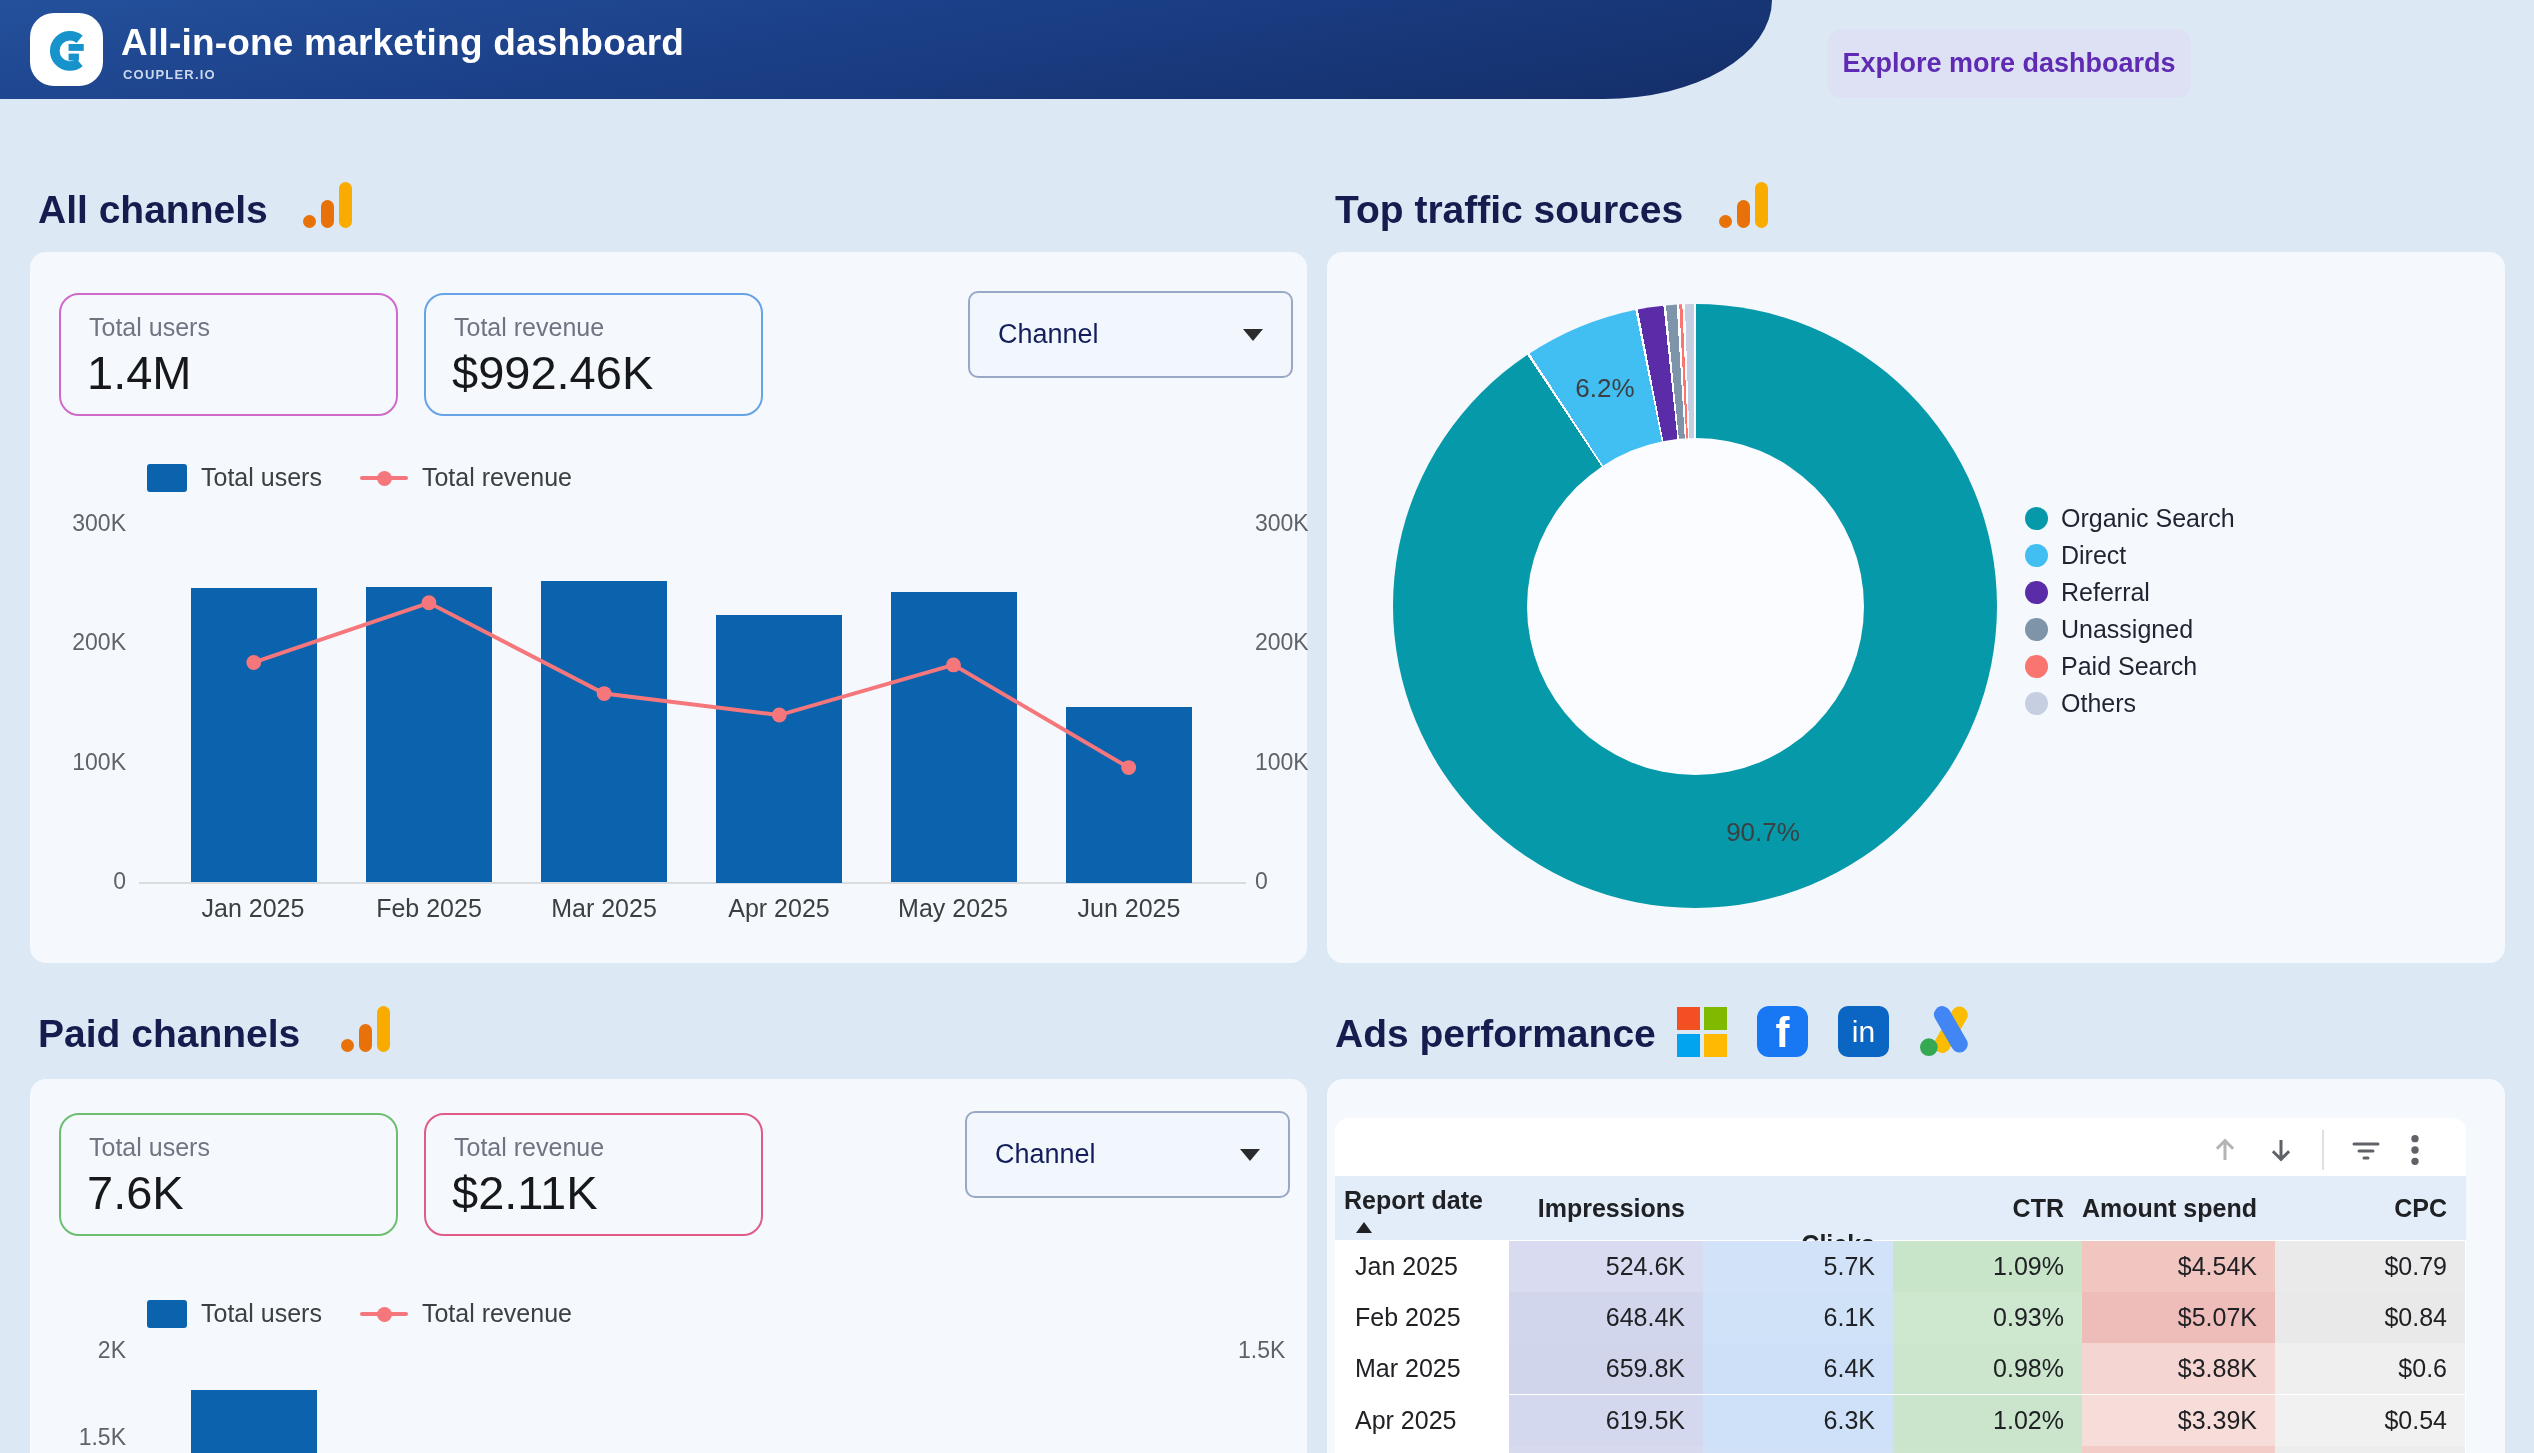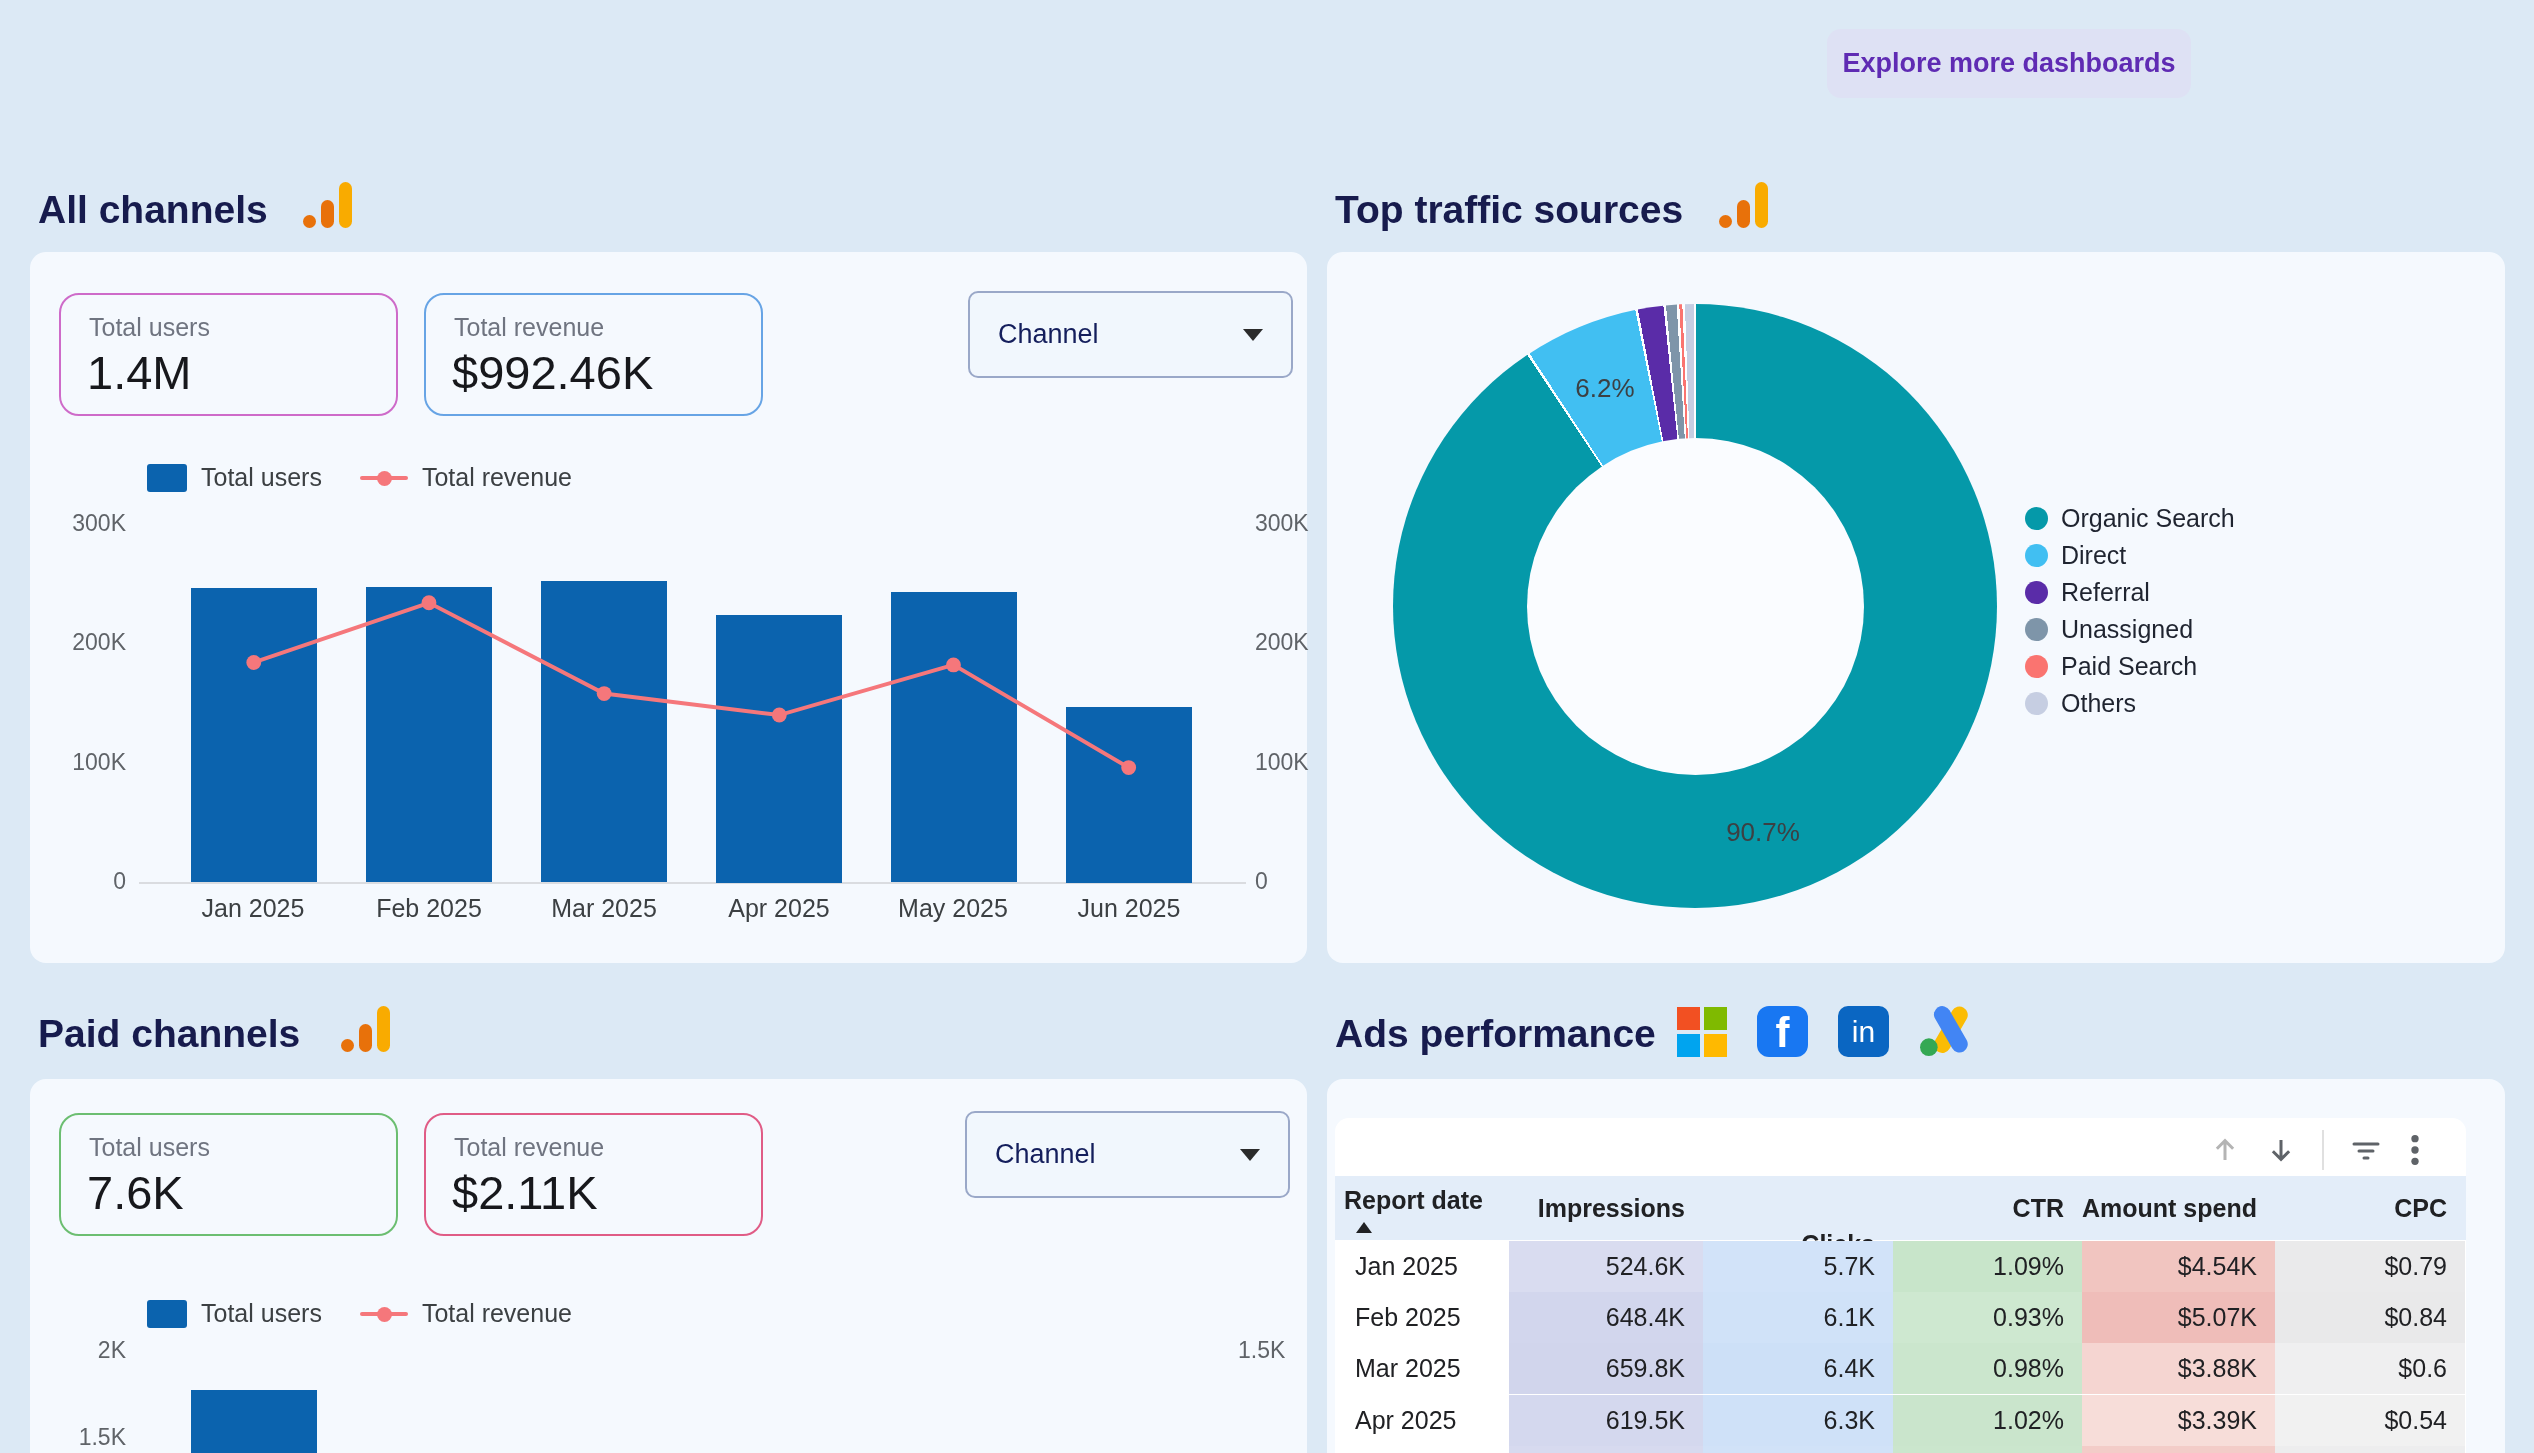--- a/index.html
+++ b/index.html
@@ -72,20 +72,31 @@
   .th-cell { font-weight:bold; }
   .num { justify-content:flex-end; padding-right:18px; }
   .date-col { padding-left:20px; }
   .sort-tri { width:0; height:0; border-left:8px solid transparent; border-right:8px solid transparent; border-bottom:11px solid #202124; }
 </style>
 </head>
 <body>
 
 <div id="page">
 
+  <div class="app-header">
+    <div class="logo-box">
+      <svg width="51" height="51" viewBox="0 0 74 74">
+        <path d="M 56 22 A 22 22 0 1 0 56 56" fill="none" stroke="#1793CC" stroke-width="14"></path>
+        <rect x="40" y="29" width="22" height="10" fill="#1793CC"></rect>
+        <rect x="40" y="43" width="15" height="10" fill="#1793CC"></rect>
+      </svg>
+    </div>
+    <div class="hdr-title">All-in-one marketing dashboard</div>
+    <div class="hdr-sub">COUPLER.IO</div>
+  </div>
   <button class="btn btn-explore">Explore more dashboards</button>
 
   <div class="sec-title" style="left:38px; top:188px;">All channels</div>
   <div class="ga-icon" style="left:303px; top:182px;">
       <div class="dot"></div>
       <div class="bar-m"></div>
       <div class="bar-t"></div>
     </div>
   <div class="sec-title" style="left:1335px; top:188px;">Top traffic sources</div>
   <div class="ga-icon" style="left:1719px; top:182px;">

